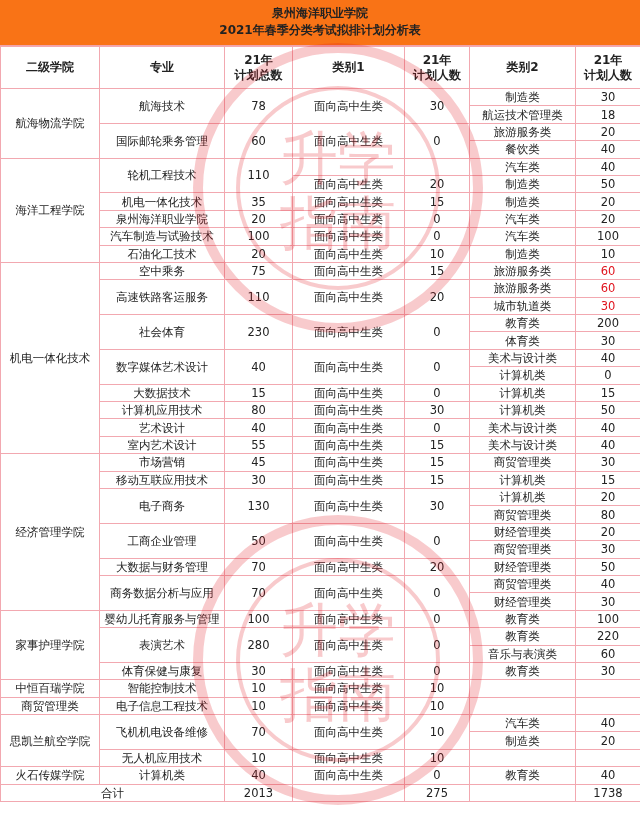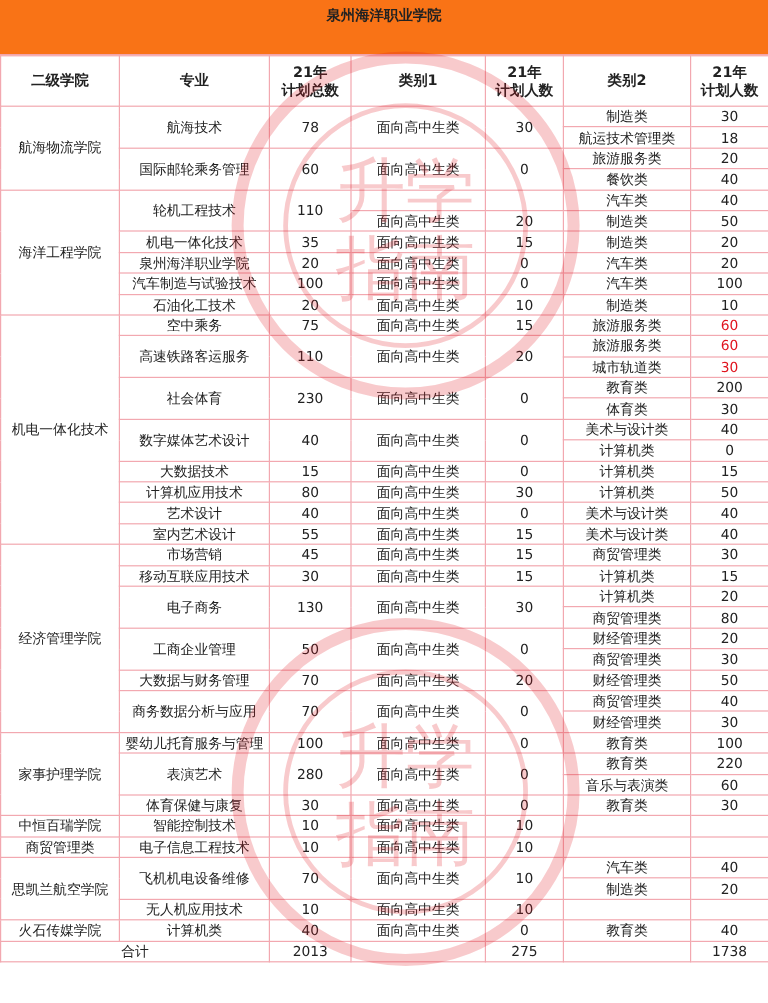--- a/index.html
+++ b/index.html
@@ -10,20 +10,21 @@
   th{height:41px;font-weight:bold;font-size:12px;line-height:15px;background:transparent;}
   td{height:16.4px;line-height:16px;}
   .red{color:#e0141e;}
   .wm{position:absolute;pointer-events:none;opacity:0.22;}
 </style>
 </head>
 <body>
 
 <div class="title">
   <div>泉州海洋职业学院</div>
+  <div>2021年春季分类考试拟排计划分析表</div>
 </div>
 
 <table>
   <colgroup>
     <col style="width:99px">
       <col style="width:125px">
       <col style="width:68px">
       <col style="width:112px">
       <col style="width:65px">
       <col style="width:106px">

